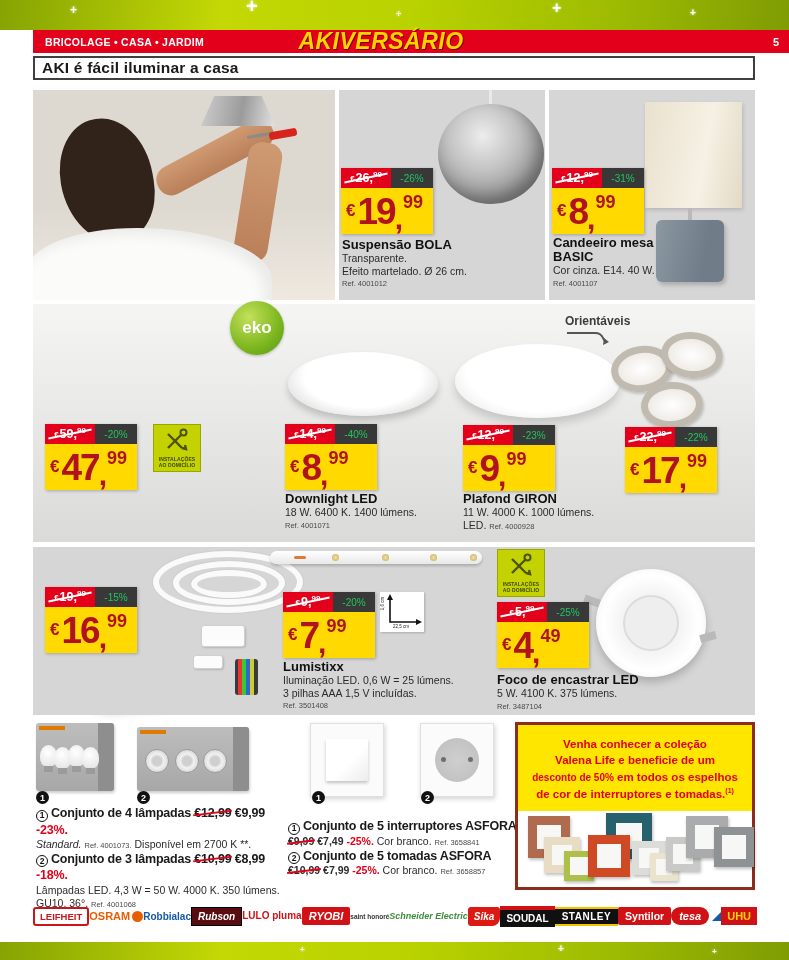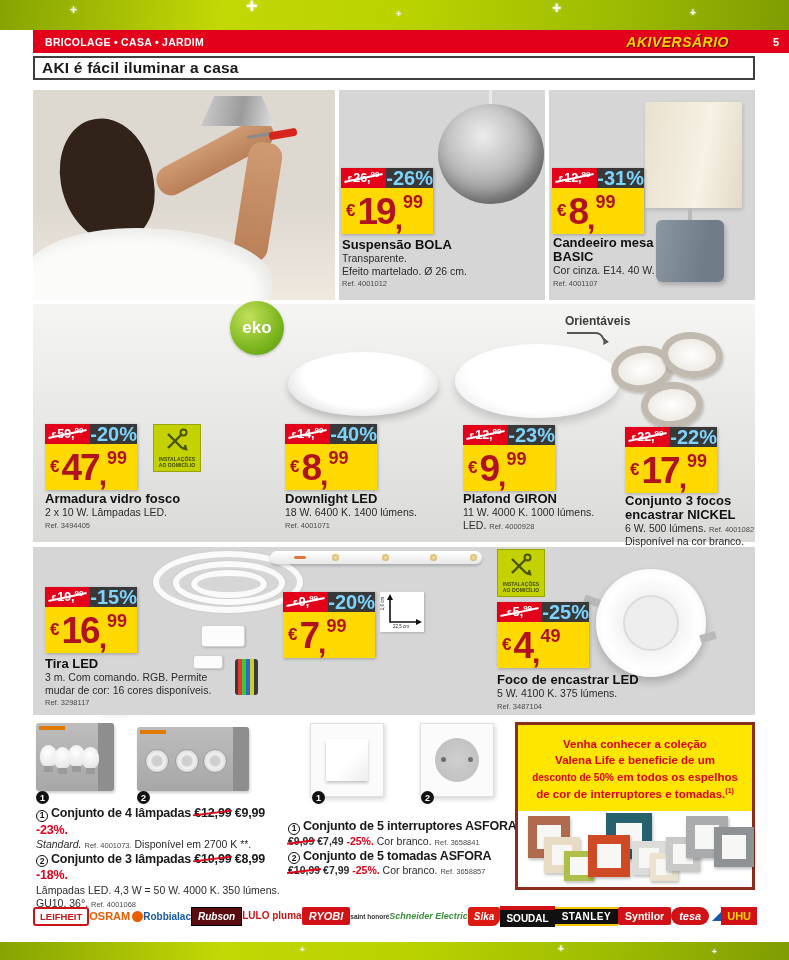--- a/index.html
+++ b/index.html
@@ -9,39 +9,39 @@
 
   
   .band{left:0;width:789px;background:linear-gradient(96deg,#86a303,#c3d805 28%,#b9d200 52%,#9dbb02 78%,#7f9c03)}
   .band-top{top:0;height:30px}
   .band-bottom{top:942px;height:18px}
   .spark{position:absolute;color:#fff;font-weight:900;line-height:1;text-shadow:0 0 3px rgba(255,255,255,.8)}
 
   
   .topbar{left:33px;top:30px;width:756px;height:23px;background:#e2001a;display:flex;align-items:center}
   .tb-left{color:#fff;font-weight:800;font-size:10.5px;letter-spacing:.3px;margin-left:12px}
-  .tb-center{position:absolute;left:0;right:60px;text-align:right;color:#ffd400;font-weight:800;font-style:italic;font-size:14px;letter-spacing:.5px;text-shadow:1px 1px 0 #7d000e}
+  .tb-center{position:absolute;left:0;right:60px;text-align:center;color:#ffd400;font-weight:800;font-style:italic;font-size:23px;letter-spacing:.5px;text-shadow:1px 1px 0 #7d000e}
   .tb-page{position:absolute;right:10px;color:#fff;font-weight:700;font-size:11px}
 
   
   .titlebox{left:33px;top:56px;width:722px;height:24px;background:#fff;border:2px solid #3f3f3e;display:flex;align-items:center}
   .titlebox span{font-size:15.5px;font-weight:700;margin-left:7px;letter-spacing:.2px}
 
   
   .panel{background:#d6d6d6}
   .panel-light{background:linear-gradient(#f5f5f4,#dadad9)}
 
   
   .badge{width:92px;box-shadow:1px 1px 3px rgba(0,0,0,.25)}
   .pb-top{display:flex;height:20px}
   .pb-old{position:relative;background:#e2001a;color:#fff;width:50px;display:flex;align-items:center;justify-content:center;font-weight:700;font-size:12.5px}
   .pb-old-eur{font-size:8px;margin-right:1px}
   .pb-old-c{font-size:8px;position:relative;top:-4px}
   .pb-old::after{content:"";position:absolute;left:3px;right:3px;top:46%;height:2px;background:#fff;transform:rotate(-12deg)}
-  .pb-disc{background:#383838;color:#7dd3fc;flex:1;display:flex;align-items:center;justify-content:center;font-weight:700;font-size:20px}
+  .pb-disc{background:#383838;color:#22c55e;flex:1;display:flex;align-items:center;justify-content:center;font-weight:400;font-size:10px}
   .pb-price{background:#ffd900;height:46px;color:#b0121f;display:flex;align-items:center;padding-left:5px;font-weight:800}
   .pb-eur{font-size:17px;margin-right:2px}
   .pb-int{font-size:37px;letter-spacing:-2px;line-height:1}
   .pb-comma{font-size:30px;line-height:.6;align-self:flex-end;margin-bottom:6px}
   .pb-cents{font-size:18px;align-self:flex-start;margin-top:4px}
 
   
   .pname{font-weight:800;font-size:13px;line-height:1.08;color:#111}
   .pdesc{font-size:10.5px;line-height:1.2;color:#2b2b2b}
   .pref{font-size:7.5px;color:#4a4a4a;margin-top:2px}
@@ -263,25 +263,20 @@
     </div>
     <div class="abs install" style="left:120px;top:120px">
       <svg width="26" height="24" viewBox="0 0 26 24">
         <path d="M4 20 L18 6" stroke="#4c5400" stroke-width="2.4" fill="none"></path>
         <circle cx="19.5" cy="4.5" r="3" stroke="#4c5400" stroke-width="2" fill="none"></circle>
         <path d="M4 6 L18 20 M18 20 l4 1 -1 -4" stroke="#4c5400" stroke-width="2.4" fill="none"></path>
       </svg>
       <span class="inst-t">INSTALAÇÕES</span>
       <span class="inst-t">AO DOMICÍLIO</span>
     </div>
-    <div class="abs" style="left:12px;top:188px">
-      <div class="pname">Armadura vidro fosco</div>
-      <div class="pdesc">2 x 10 W. Lâmpadas LED.</div>
-      <div class="pref">Ref. 3494405</div>
-    </div>
 
     <div class="abs downlight-img ellipse" style="left:255px;top:48px;width:150px;height:64px"></div>
     <div class="abs badge" style="left:252px;top:120px">
       <div class="pb-top">
         <span class="pb-old">
             <span class="pb-old-eur">€</span>
             <span>14,</span>
             <span class="pb-old-c">99</span>
           </span>
         <span class="pb-disc">-40%</span>
@@ -333,26 +328,20 @@
             <span class="pb-old-c">99</span>
           </span>
         <span class="pb-disc">-22%</span>
       </div>
       <div class="pb-price">
         <span class="pb-eur">€</span>
         <span class="pb-int">17</span>
         <span class="pb-comma">,</span>
         <span class="pb-cents">99</span>
       </div>
-    </div>
-    <div class="abs" style="left:592px;top:190px">
-      <div class="pname">Conjunto 3 focos</div>
-      <div class="pname">encastrar NICKEL</div>
-      <div class="pdesc"><span>6 W. 500 lúmens.</span> <span class="pref-inline">Ref. 4001082</span></div>
-      <div class="pdesc">Disponível na cor branco.</div>
     </div>
   </div>
 
   <div class="abs panel" style="left:33px;top:547px;width:722px;height:168px">
 
     <div class="coil-ring" style="left:120px;top:4px;width:150px;height:62px"></div>
     <div class="coil-ring" style="left:140px;top:14px;width:112px;height:44px"></div>
     <div class="coil-ring" style="left:158px;top:23px;width:76px;height:28px"></div>
     <div class="ctrl-box" style="left:168px;top:78px;width:44px;height:22px"></div>
     <div class="ctrl-box" style="left:160px;top:108px;width:30px;height:14px"></div>
@@ -365,26 +354,20 @@
             <span class="pb-old-c">99</span>
           </span>
         <span class="pb-disc">-15%</span>
       </div>
       <div class="pb-price">
         <span class="pb-eur">€</span>
         <span class="pb-int">16</span>
         <span class="pb-comma">,</span>
         <span class="pb-cents">99</span>
       </div>
-    </div>
-    <div class="abs" style="left:12px;top:110px">
-      <div class="pname">Tira LED</div>
-      <div class="pdesc">3 m. Com comando. RGB. Permite</div>
-      <div class="pdesc">mudar de cor: 16 cores disponíveis.</div>
-      <div class="pref">Ref. 3298117</div>
     </div>
 
     <div class="abs stixx-bar" style="left:237px;top:4px;width:212px">
       <span class="stixx-dash" style="left:24px"></span>
       <span class="stixx-dot" style="left:62px"></span>
       <span class="stixx-dot" style="left:112px"></span>
       <span class="stixx-dot" style="left:160px"></span>
       <span class="stixx-dot" style="left:200px"></span>
     </div>
     <div class="abs badge" style="left:250px;top:45px">
@@ -404,20 +387,26 @@
       </div>
     </div>
     <div class="abs dims" style="left:347px;top:45px">
       <svg width="44" height="40">
         <path d="M10 6 V30 H38" stroke="#111" stroke-width="1.6" fill="none"></path>
         <polygon points="10,2 7,8 13,8" fill="#111"></polygon>
         <polygon points="42,30 36,27 36,33" fill="#111"></polygon>
       </svg>
       <span class="dim-v">1,6 cm</span>
       <span class="dim-h">22,5 cm</span>
+    </div>
+    <div class="abs" style="left:250px;top:113px">
+      <div class="pname">Lumistixx</div>
+      <div class="pdesc">Iluminação LED. 0,6 W = 25 lúmens.</div>
+      <div class="pdesc">3 pilhas AAA 1,5 V incluídas.</div>
+      <div class="pref">Ref. 3501408</div>
     </div>
 
     <div class="abs install" style="left:464px;top:2px">
       <svg width="26" height="24" viewBox="0 0 26 24">
         <path d="M4 20 L18 6" stroke="#4c5400" stroke-width="2.4" fill="none"></path>
         <circle cx="19.5" cy="4.5" r="3" stroke="#4c5400" stroke-width="2" fill="none"></circle>
         <path d="M4 6 L18 20 M18 20 l4 1 -1 -4" stroke="#4c5400" stroke-width="2.4" fill="none"></path>
       </svg>
       <span class="inst-t">INSTALAÇÕES</span>
       <span class="inst-t">AO DOMICÍLIO</span>

